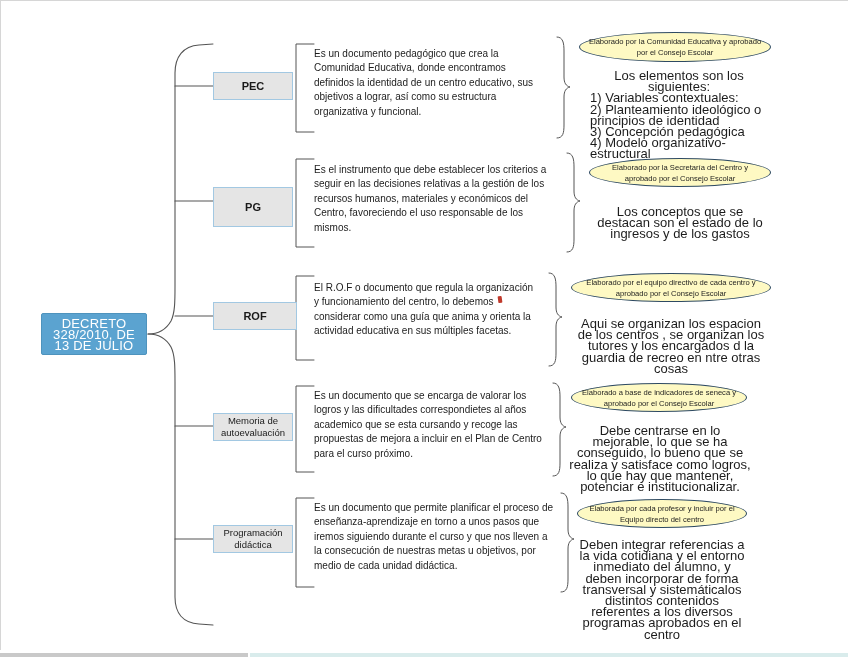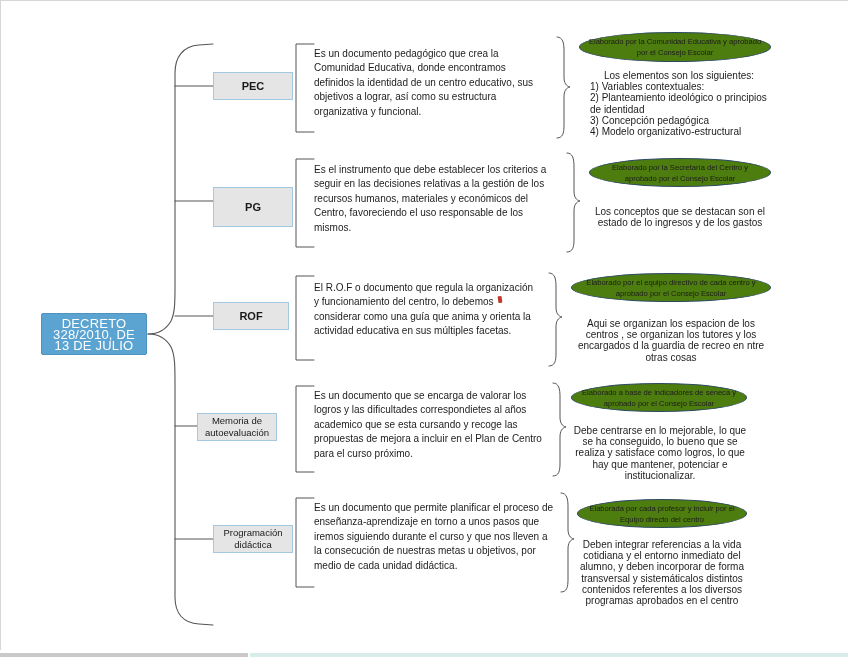--- a/index.html
+++ b/index.html
@@ -107,38 +107,38 @@
     position: absolute;
     color: #1c1c1c;
     font-size: 10px;
     line-height: 14.4px;
     text-align: left;
   }
 
   
   .oval {
     position: absolute;
-    background: #4d7c0f;
+    background: #fef9c3;
     border: 1px solid #2e4a63;
     border-radius: 50%;
     display: flex;
     align-items: center;
     justify-content: flex-end;
     text-align: center;
     color: #1c1c1c;
     font-size: 7.6px;
     line-height: 11px;
     box-sizing: border-box;
     padding: 0 6px;
   }
 
   .note {
     position: absolute;
     color: #1c1c1c;
-    font-size: 10px;
+    font-size: 13px;
     line-height: 11.2px;
     text-align: center;
   }
   .note.left-align {
     text-align: left;
   }
   .note .hang {
     display: block;
   }
 
@@ -242,39 +242,39 @@
     <div class="oval" style="left:588px; top:157px; width:182px; height:29px;">
       <span>Elaborado por la Secretaría del Centro y aprobado por el Consejo Escolar</span>
     </div>
 
     <div class="note" style="left:588px; top:205px; width:182px;">
       <span>Los conceptos que se destacan son el estado de lo ingresos y de los gastos</span>
     </div>
   </div>
 
   <div class="branch">
-    <div class="topic" style="left:212px; top:301px; width:76px; height:28px;">
+    <div class="topic" style="left:212px; top:301px; width:84px; height:28px;">
       <span>ROF</span>
     </div>
 
     <div class="desc" style="left:313px; top:280px; width:226px;">
       <span>El R.O.F o documento que regula la organización y funcionamiento del centro, lo debemos considerar como una guía que anima y orienta la actividad educativa en sus múltiples facetas.</span>
     </div>
 
     <div class="oval" style="left:570px; top:272px; width:200px; height:29px;">
       <span>Elaborado por el equipo directivo de cada centro y aprobado por el Consejo Escolar</span>
     </div>
 
     <div class="note" style="left:572px; top:317px; width:196px;">
       <span>Aqui  se organizan los espacion de los centros , se organizan  los tutores y los encargados d la guardia de recreo en  ntre otras cosas</span>
     </div>
   </div>
 
   <div class="branch">
-    <div class="topic small" style="left:196px; top:412px; width:80px; height:28px;">
+    <div class="topic small" style="left:212px; top:412px; width:80px; height:28px;">
       <span>Memoria de autoevaluación</span>
     </div>
 
     <div class="desc" style="left:313px; top:388px; width:236px;">
       <span>Es un documento que se encarga de valorar los logros y las dificultades correspondietes al años academico que se esta cursando y recoge las propuestas de mejora a incluir en el Plan de Centro para el curso próximo.</span>
     </div>
 
     <div class="oval" style="left:570px; top:382px; width:176px; height:29px;">
       <span>Elaborado a base de indicadores de seneca y aprobado por  el  Consejo  Escolar</span>
     </div>

